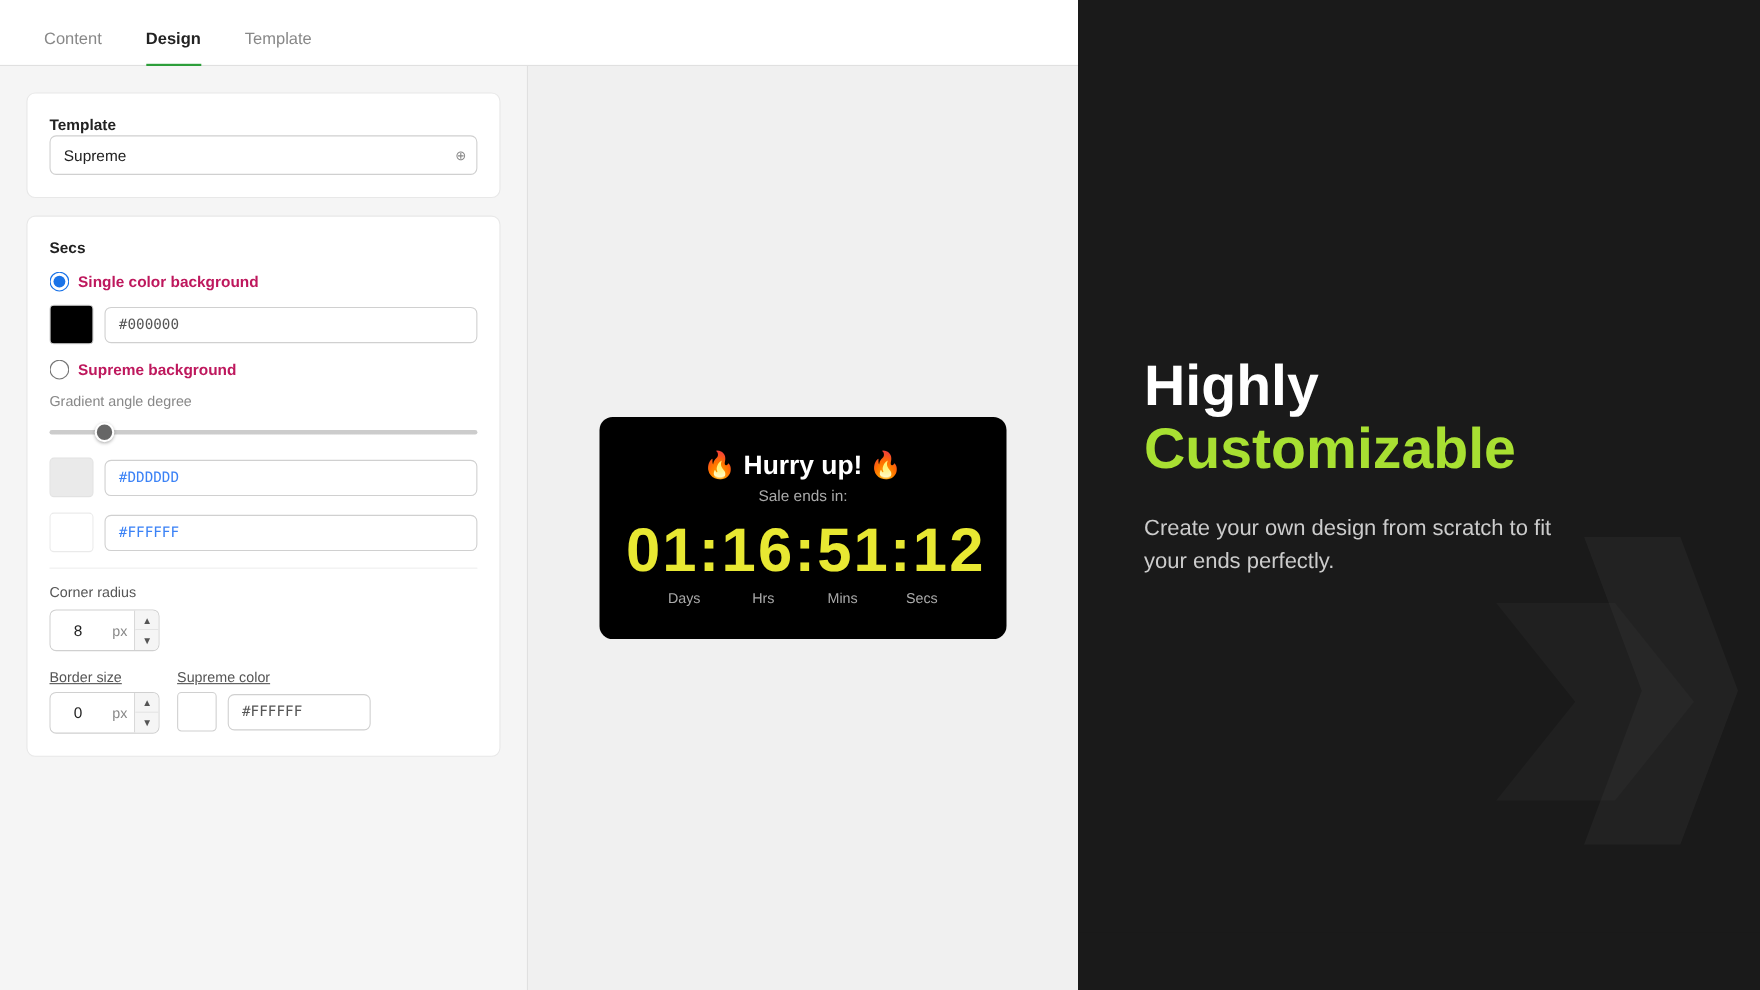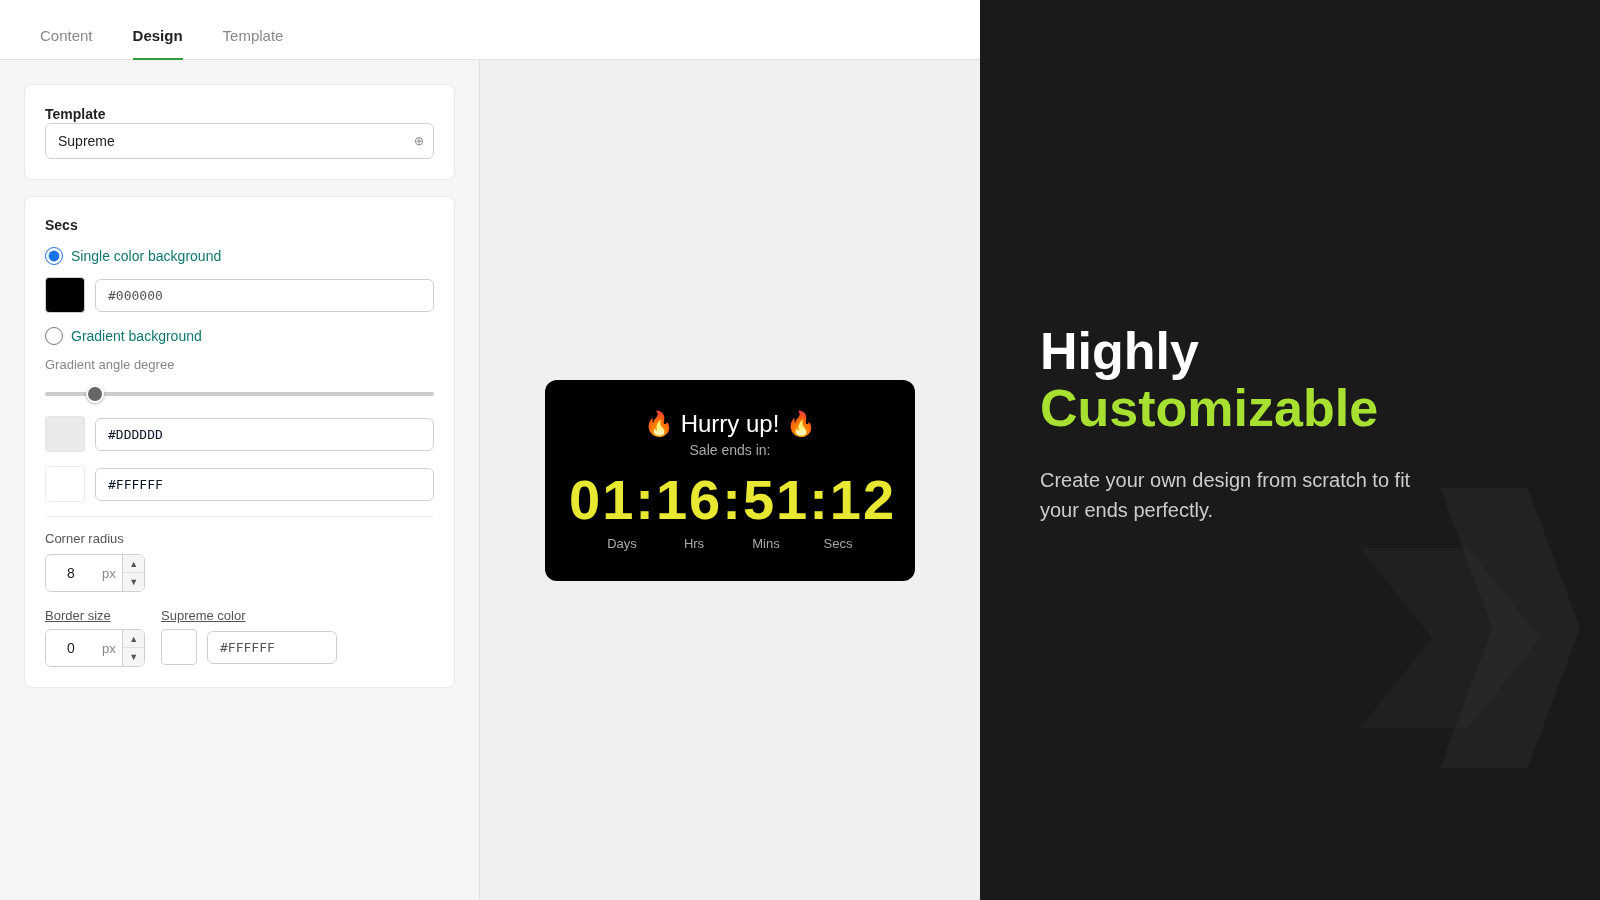--- a/index.html
+++ b/index.html
@@ -134,21 +134,22 @@
 
     .radio-input {
       width: 18px;
       height: 18px;
       accent-color: #1a73e8;
       cursor: pointer;
     }
 
     .radio-label {
       font-size: 14px;
-      color: #0f766e;
+      color: #be185d;
+      font-weight: bold;
     }
 
     .color-row {
       display: flex;
       align-items: center;
       gap: 10px;
       margin-bottom: 14px;
     }
 
     .color-swatch {
@@ -293,21 +294,21 @@
       width: 370px;
       background: #000;
       border-radius: 12px;
       padding: 30px 24px;
       text-align: center;
       color: #fff;
     }
 
     .countdown-title {
       font-size: 24px;
-      font-weight: 400;
+      font-weight: 700;
       color: #fff;
       margin-bottom: 4px;
     }
 
     .countdown-subtitle {
       font-size: 14px;
       color: #aaa;
       margin-bottom: 14px;
     }
 
@@ -399,21 +400,21 @@
       max-width: 400px;
     }
 
     
     .color-swatch-disabled {
       background: #ddd;
       opacity: 0.6;
     }
 
     .color-input-disabled {
-      color: #0f172a;
+      color: #3b82f6;
     }
 
     .section-divider {
       margin: 14px 0;
       border: none;
       border-top: 1px solid #eee;
     }
   </style>
 </head>
 <body>
@@ -450,21 +451,21 @@
           <span class="radio-label">Single color background</span>
         </div>
 
         <div class="color-row">
           <div class="color-swatch" style="background:#000000;"></div>
           <input type="text" class="color-input" value="#000000" style="">
         </div>
 
         <div class="radio-row">
           <input type="radio" class="radio-input" name="bg-type" style="">
-          <span class="radio-label">Gradient background</span>
+          <span class="radio-label">Supreme background</span>
         </div>
 
         <div class="slider-container">
           <span class="gradient-label">Gradient angle degree</span>
           <input type="range" class="slider" min="0" max="360" value="40" style="">
         </div>
 
         <div class="color-row">
           <div class="color-swatch color-swatch-disabled" style="background:#ddd;"></div>
           <input type="text" class="color-input color-input-disabled" value="#DDDDDD" style="">

